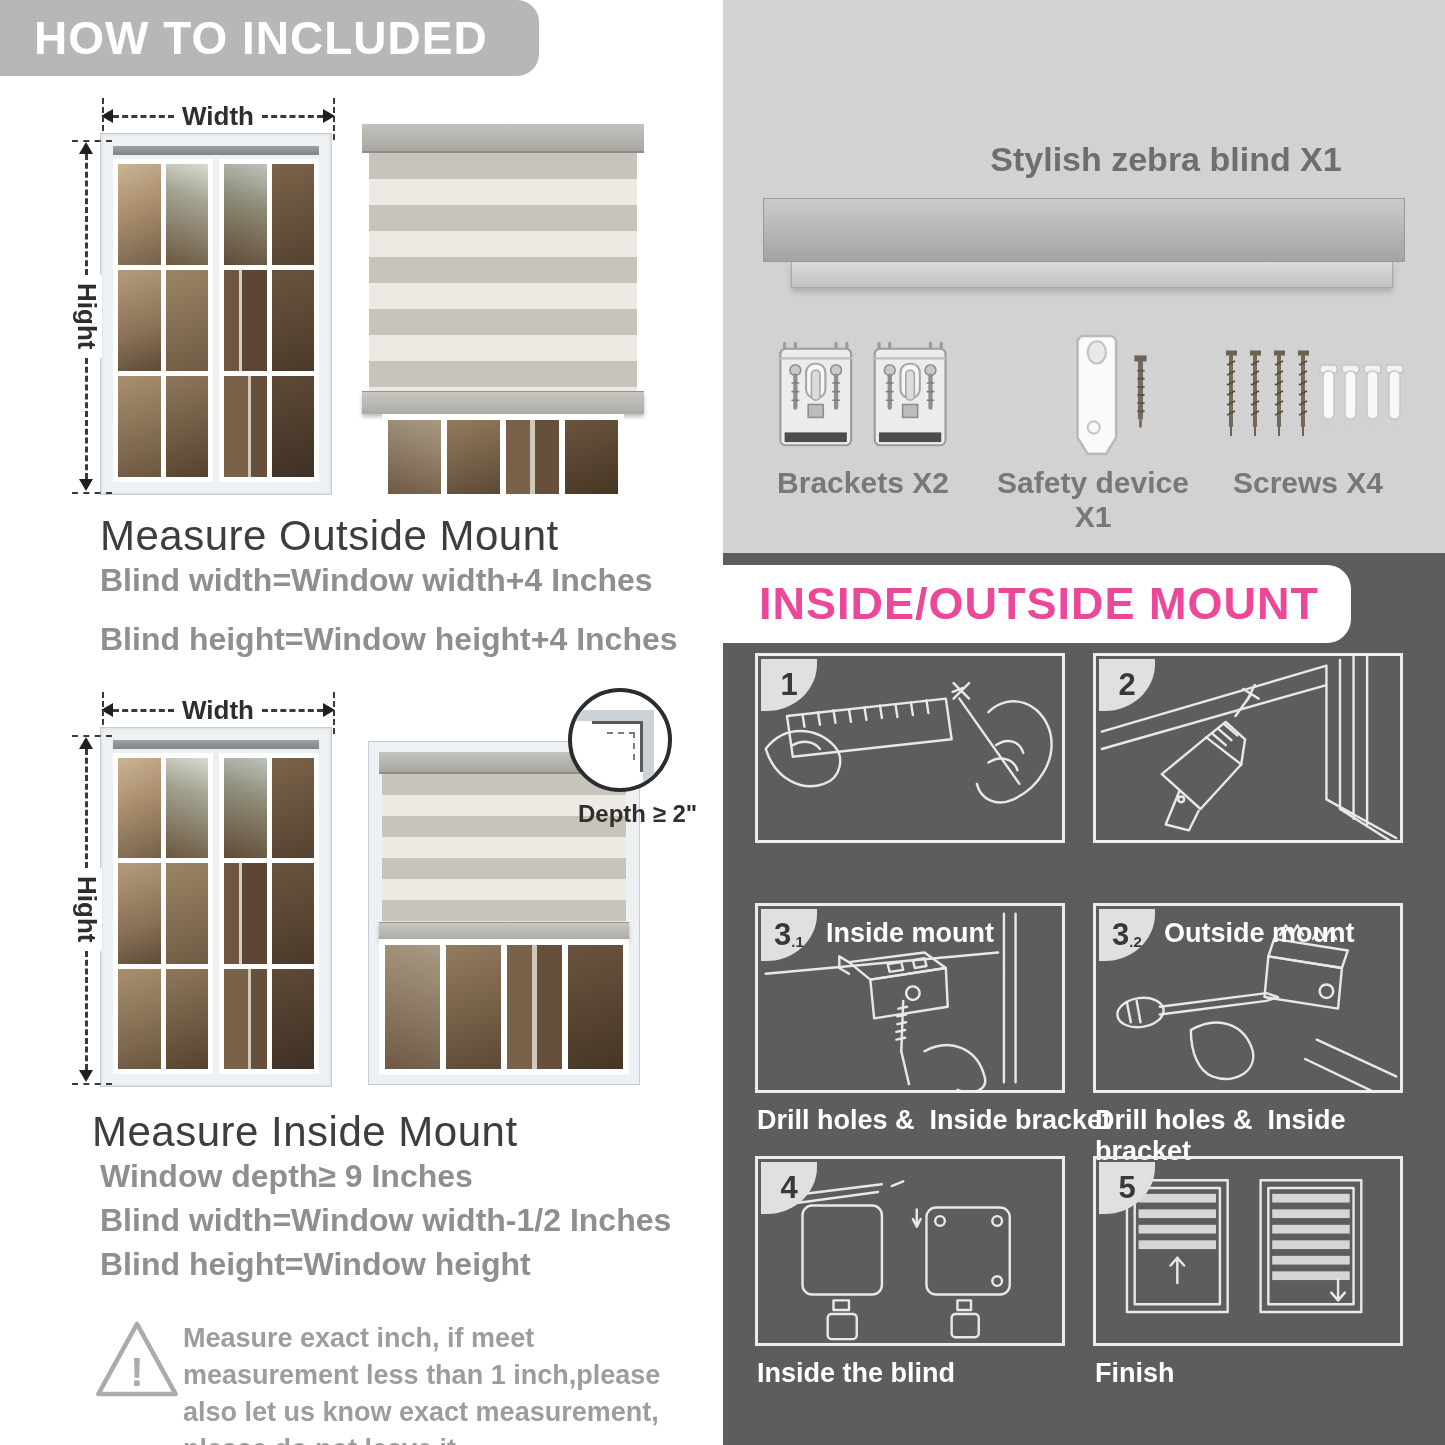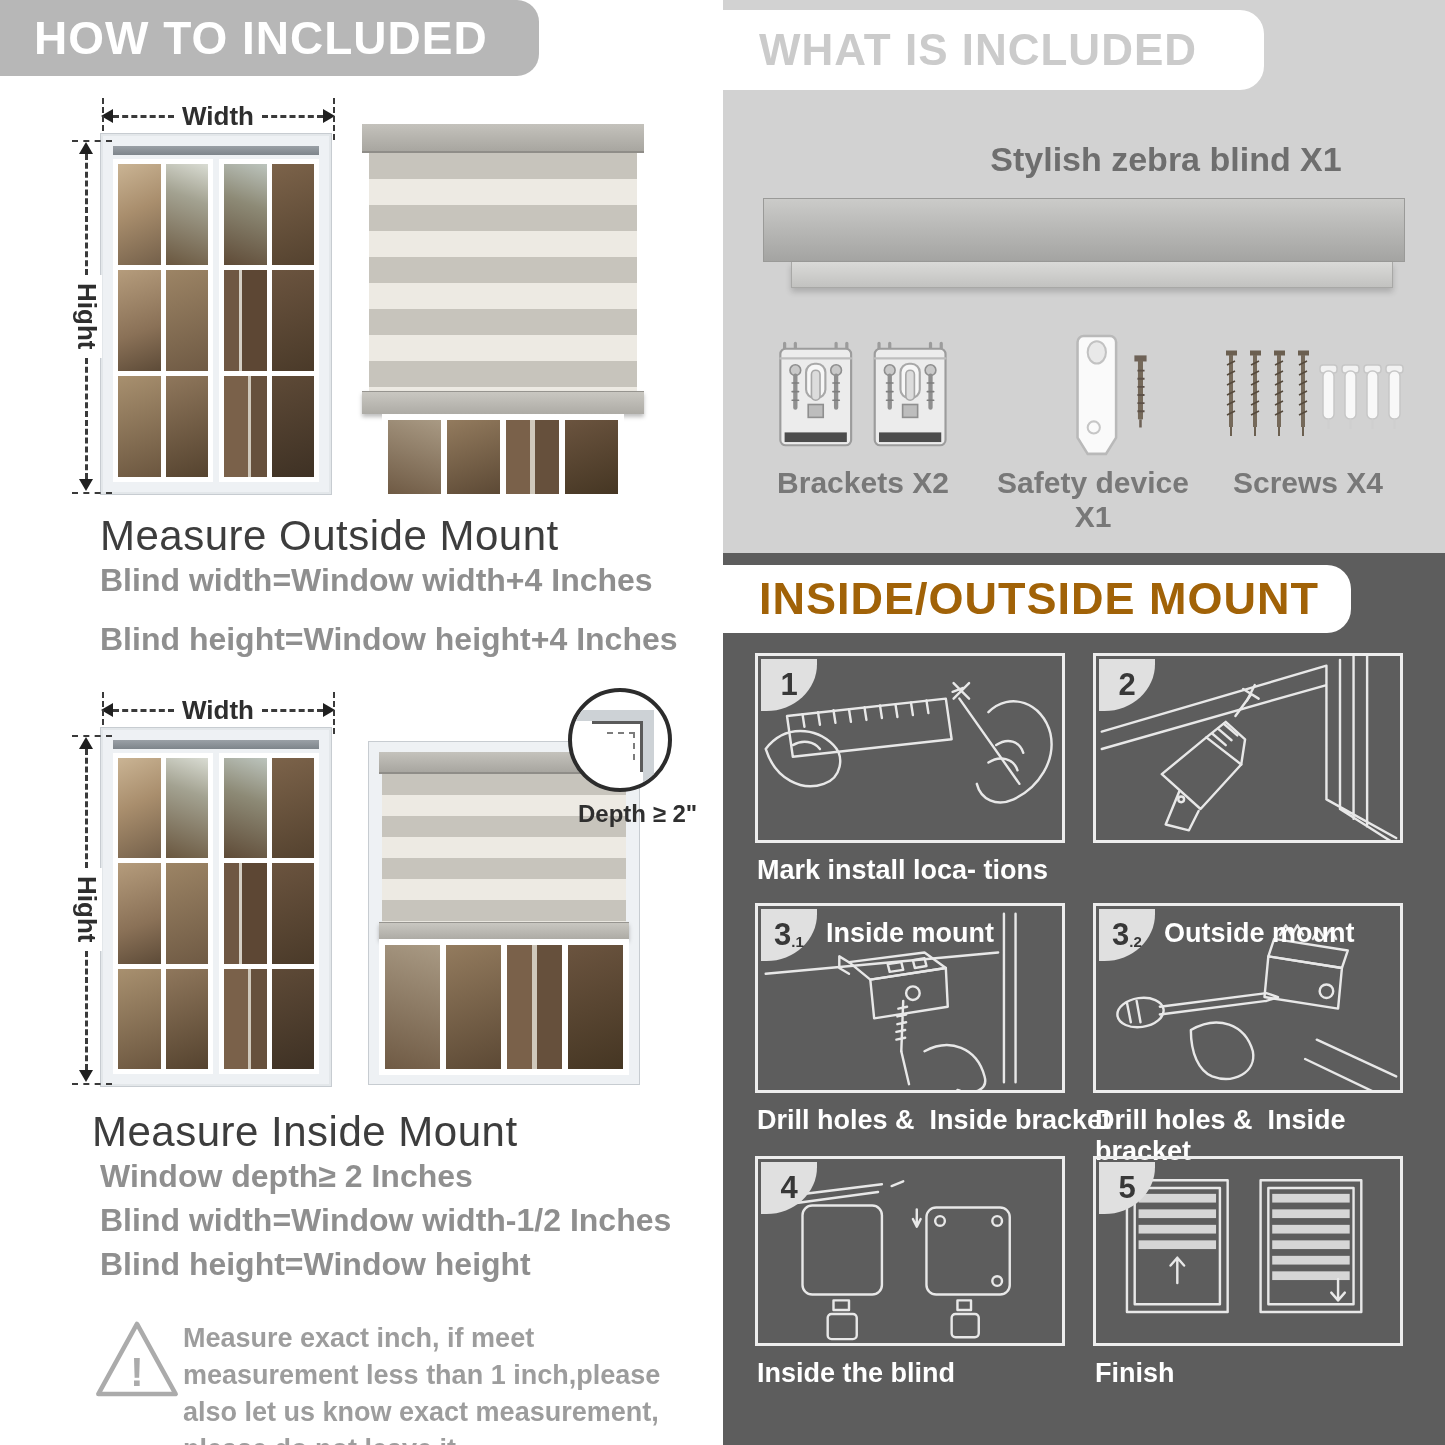--- a/index.html
+++ b/index.html
@@ -204,36 +204,33 @@
 </div>
 
 <div class="abs inset" style="left:568px;top:688px;width:104px;height:104px;z-index:5;">
   <div class="abs" style="right:14px;top:18px;width:70px;height:70px;border-top:11px solid #cdd2d6;border-right:11px solid #cdd2d6;"></div>
   <div class="abs" style="right:25px;top:29px;width:48px;height:48px;border-top:3px solid #5a5a5a;border-right:3px solid #5a5a5a;"></div>
   <div class="abs" style="right:33px;top:40px;width:26px;height:26px;border-top:2px dashed #7c7c7c;border-right:2px dashed #7c7c7c;"></div>
 </div>
 <div class="abs depth-label" style="left:578px;top:800px;z-index:5;">Depth ≥ 2"</div>
 
 <div class="abs h-title" style="left:92px;top:1108px;">Measure Inside Mount</div>
-<div class="abs h-line" style="left:100px;top:1158px;">Window depth≥ 2 Inches</div>
+<div class="abs h-line" style="left:100px;top:1158px;">Window depth≥ 9 Inches</div>
 <div class="abs h-line" style="left:100px;top:1202px;">Blind width=Window width-1/2 Inches</div>
 <div class="abs h-line" style="left:100px;top:1246px;">Blind height=Window height</div>
 
 <div class="abs" style="left:92px;top:1316px;width:90px;height:86px;">
   <svg viewBox="0 0 100 92" width="90" height="86">
     <path d="M50,7 L93,85 L7,85 Z" fill="none" stroke="#ababab" stroke-width="5" stroke-linejoin="round"></path>
   </svg>
   <div class="abs" style="left:0;top:34px;width:90px;text-align:center;font-weight:bold;font-size:40px;color:#ababab;">!</div>
 </div>
 <div class="abs warn-text" style="left:183px;top:1320px;width:478px;">Measure exact inch, if meet measurement less than 1 inch,please also let us know exact measurement, please do not leave it</div>
 
 <div class="abs gray-top" style="left:723px;top:0;width:722px;height:553px;">
-  <div class="abs pill-white" style="left:0;top:10px;width:505px;height:80px;font-size:44px;color:#cbcbcb;">
-    <span>WHAT IS INCLUDED</span>
-  </div>
 
   <div class="abs product-label" style="left:0;top:140px;width:822px;padding-left:32px;">Stylish zebra blind X1</div>
 
   <div class="abs" style="left:40px;top:198px;width:642px;">
     <div style="height:64px;background:linear-gradient(180deg,#cbcbc9 0%,#b5b5b3 55%,#a4a4a2 100%);border:1px solid #9a9a98;box-sizing:border-box;"></div>
     <div style="height:26px;margin:0 12px 0 28px;background:linear-gradient(180deg,#dadad8,#c2c2c0);border:1px solid #a8a8a6;border-top:none;box-shadow:0 4px 6px rgba(0,0,0,.18);box-sizing:border-box;"></div>
   </div>
 
   <div class="abs" style="left:55px;top:338px;">
     <svg viewBox="0 0 160 110" width="172" height="118" stroke-linecap="round">
@@ -294,41 +291,40 @@
         <use href="#an" transform="translate(168,16)"></use>
     </svg>
   </div>
 
   <div class="abs part-label" style="left:30px;top:466px;width:220px;">Brackets X2</div>
   <div class="abs part-label" style="left:252px;top:466px;width:236px;">Safety device X1</div>
   <div class="abs part-label" style="left:500px;top:466px;width:170px;">Screws X4</div>
 </div>
 
 <div class="abs dark-sec" style="left:723px;top:553px;width:722px;height:892px;">
-  <div class="abs pill-white" style="left:0;top:12px;width:592px;height:68px;font-size:45px;color:#a16207;align-items:center;">
+  <div class="abs pill-white" style="left:0;top:12px;width:592px;height:78px;font-size:45px;color:#ec4899;align-items:center;">
     <span>INSIDE/OUTSIDE MOUNT</span>
   </div>
 
   <div class="abs panel" style="left:32px;top:100px;width:310px;height:190px;">
     <svg viewBox="0 0 310 190" width="304" height="184" fill="none" stroke="#e8e8e8" stroke-width="2.5" stroke-linecap="round" stroke-linejoin="round">
       <path d="M28,62 L192,44 L198,86 L34,104 Z"></path>
       <path d="M44,60 l2,13 M60,58 l2,13 M76,56 l2,13 M92,55 l2,13 M108,53 l2,13 M124,51 l2,13 M140,50 l2,13 M156,48 l2,13 M172,46 l2,13"></path>
       <path d="M200,28 l16,16 M216,28 l-16,16"></path>
       <path d="M206,44 L268,132 M199,37 l11,-4"></path>
       <path d="M6,96 C26,70 58,74 76,92 C88,104 84,126 66,132 C44,140 16,128 6,96 Z"></path>
       <path d="M34,92 C44,86 56,88 62,96"></path>
       <path d="M236,58 C258,36 292,48 300,80 C306,108 288,136 262,148 C244,156 228,148 224,132"></path>
       <path d="M244,92 C256,84 268,88 272,100 M236,110 C248,102 262,106 266,118"></path>
     </svg>
     <div class="badge">
       <span>1</span>
         <span class="sub"></span>
     </div>
   </div>
-  <div class="abs caption" style="left:34px;top:302px;">Mark install loca- tions</div>
 
   <div class="abs panel" style="left:370px;top:100px;width:310px;height:190px;">
     <svg viewBox="0 0 310 190" width="304" height="184" fill="none" stroke="#e8e8e8" stroke-width="2.5" stroke-linecap="round" stroke-linejoin="round">
       <path d="M4,78 L236,10 M4,96 L236,30 M236,10 L236,148 M250,4 L250,158 M264,0 L264,168 M278,0 L278,176 M236,148 L308,188 M250,158 L310,196"></path>
       <path d="M66,122 L112,84 L148,112 L106,158 Z"></path>
       <path d="M112,84 L132,68 L152,86 L148,112"></path>
       <path d="M118,80 l14,12 M124,75 l14,12 M130,70 l14,12"></path>
       <path d="M142,62 L158,40"></path>
       <path d="M150,34 l16,10 M162,30 l-8,16"></path>
       <path d="M84,140 L70,174 L94,180 L104,160"></path>

